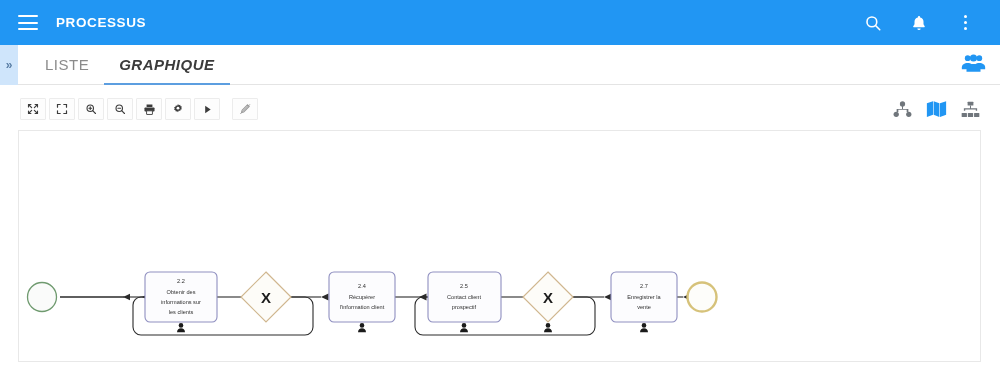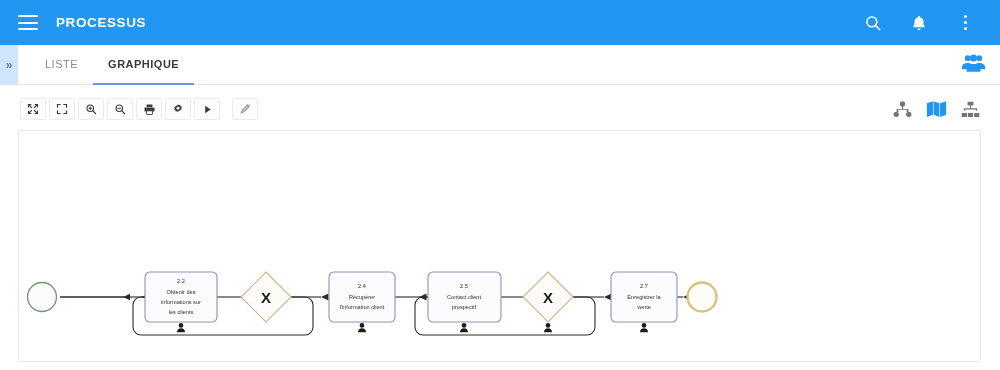--- a/index.html
+++ b/index.html
@@ -38,25 +38,25 @@
     background:#ffffff; border-bottom:1px solid #e4e4e4;
     display:flex; align-items:stretch;
   }
   .collapse-btn {
     width:18px; height:40px; background:#cfe5fb; color:#5b7fa6;
     display:flex; align-items:center; justify-content:center;
     font-size:12px; font-weight:bold; cursor:pointer; flex:0 0 18px;
   }
   .tabs { display:flex; align-items:stretch; margin-left:12px; }
   .tab {
-    padding:0 15px; display:flex; align-items:center; font-size:11px;
+    padding:0 15px; display:flex; align-items:center; font-size:15px;
     letter-spacing:.5px; color:#8b8b8b; cursor:pointer;
     border-bottom:2px solid transparent; height:40px;
   }
-  .tab.active { color:#3b3b3b; font-weight:bold; border-bottom-color:#5c9ee0; }
+  .tab.active { color:#3b3b3b; font-weight:bold; border-bottom-color:#5c9ee0;font-style:italic; }
   .tabbar-right { margin-left:auto; display:flex; align-items:center; margin-right:14px; }
 
   
   .gtoolbar {
     position:absolute; left:0; top:86px; width:1000px; height:46px;
     background:#fff; display:flex; align-items:center;
   }
   .tool-group { display:flex; align-items:center; margin-left:20px; gap:3px; }
   .tbtn {
     width:26px; height:22px; background:#fdfdfd; border:1px solid #ececec;

